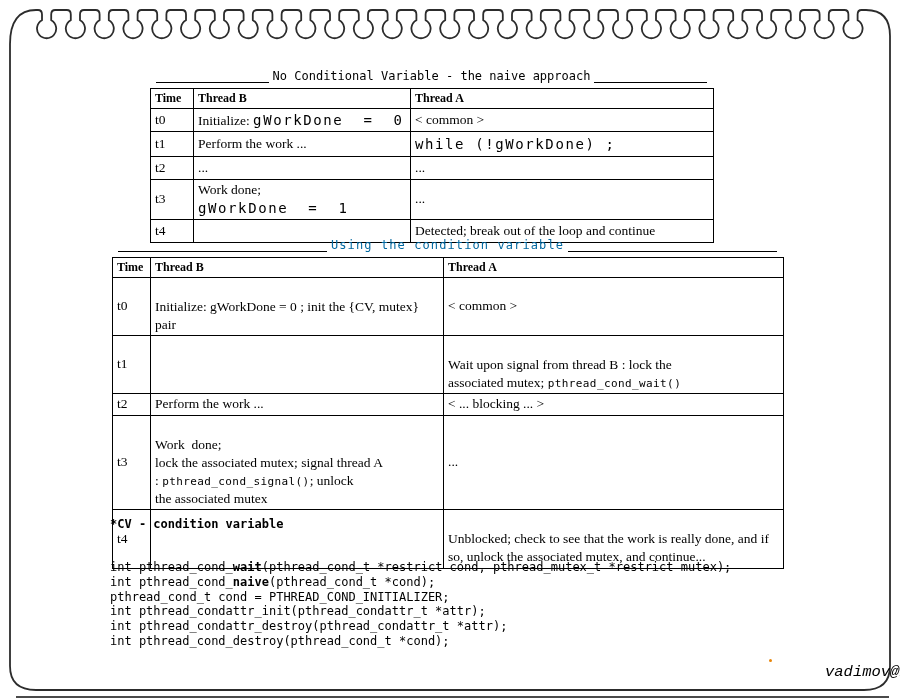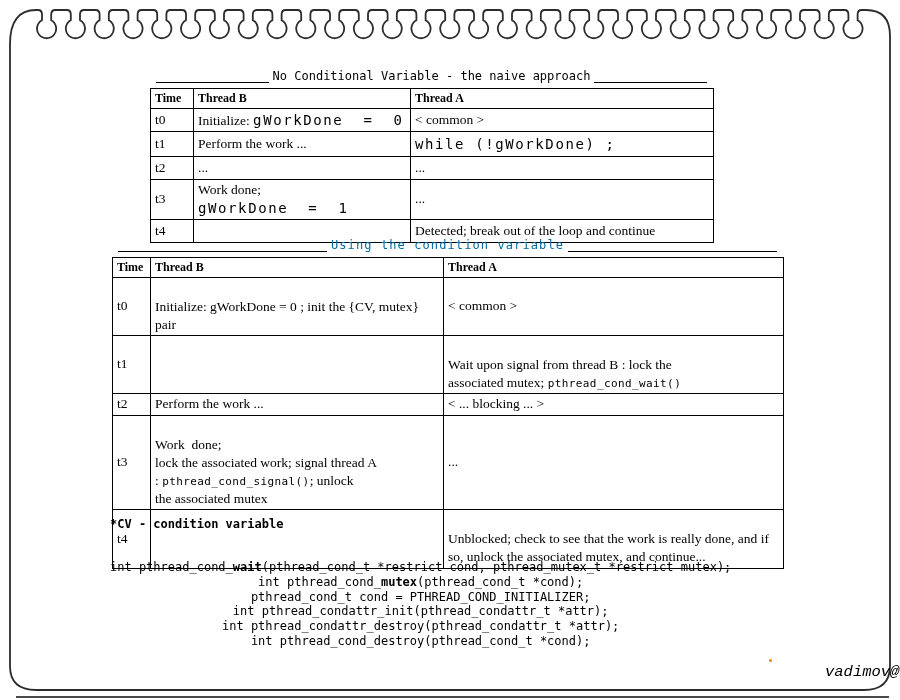--- a/index.html
+++ b/index.html
@@ -31,21 +31,21 @@
   .code1 { font-family:"DejaVu Sans Mono", monospace; font-size:14px;
            letter-spacing:1.6px; white-space:pre; }
   .code2 { font-family:"DejaVu Sans Mono", monospace; font-size:11px;
            letter-spacing:0.4px; white-space:pre; }
 
   
   #footnote { position:absolute; left:110px; top:517px;
               font-family:"DejaVu Sans Mono", monospace; font-size:12px; font-weight:bold; }
   #code { position:absolute; left:110px; top:560px; }
   .cline { font-family:"DejaVu Sans Mono", monospace; font-size:12px;
-           line-height:14.8px; white-space:pre;text-align:center; }
+           line-height:14.8px; white-space:pre; }
   .cline b { font-weight:bold; }
 
   #watermark { position:absolute; left:786px; top:663px;
                font-family:Liberation Mono, monospace; font-style:italic; font-size:15.5px;margin-left:39px; }
   #orange-dot { position:absolute; left:769px; top:659px; width:3px; height:3px;
                 background:#e8860a; border-radius:50%; }
 </style>
 </head>
 <body>
 
@@ -135,39 +135,39 @@
     </tr>
     <tr style="height:22px">
       <td>t2</td>
       <td>Perform the work ...</td>
       <td>&lt; ... blocking ... &gt;</td>
     </tr>
     <tr style="height:78px">
       <td>t3</td>
       <td class="cell">
         <div style="white-space:pre">Work  done;</div>
-        <div>lock the associated work; signal thread A</div>
+        <div>lock the associated mutex; signal thread A</div>
         <div><span>: </span><span class="code2">pthread_cond_signal()</span><span>; unlock</span></div>
         <div>the associated mutex</div>
       </td>
       <td>...</td>
     </tr>
     <tr style="height:59px">
       <td>t4</td>
       <td class="cell"></td>
       <td class="cell">Unblocked; check to see that the work is really done, and if so, unlock the associated mutex, and continue...</td>
     </tr>
   </tbody>
     </table>
 
   <div id="footnote">*CV - condition variable</div>
 
   <div id="code">
     <div class="cline"><span>int pthread_cond_</span><b>wait</b><span>(pthread_cond_t *restrict cond, pthread_mutex_t *restrict mutex);</span></div>
-    <div class="cline"><span>int pthread_cond_</span><b>mutex</b><span>(pthread_cond_t *cond);</span></div>
+    <div class="cline"><span>int pthread_cond_</span><b>naive</b><span>(pthread_cond_t *cond);</span></div>
     <div class="cline"><span>pthread_cond_t cond = PTHREAD_COND_INITIALIZER;</span><b></b><span></span></div>
     <div class="cline"><span>int pthread_condattr_init(pthread_condattr_t *attr);</span><b></b><span></span></div>
     <div class="cline"><span>int pthread_condattr_destroy(pthread_condattr_t *attr);</span><b></b><span></span></div>
     <div class="cline"><span>int pthread_cond_destroy(pthread_cond_t *cond);</span><b></b><span></span></div>
   </div>
 
   <div id="orange-dot"></div>
   <div id="watermark">vadimov@i.ua</div>
 
 </div>

